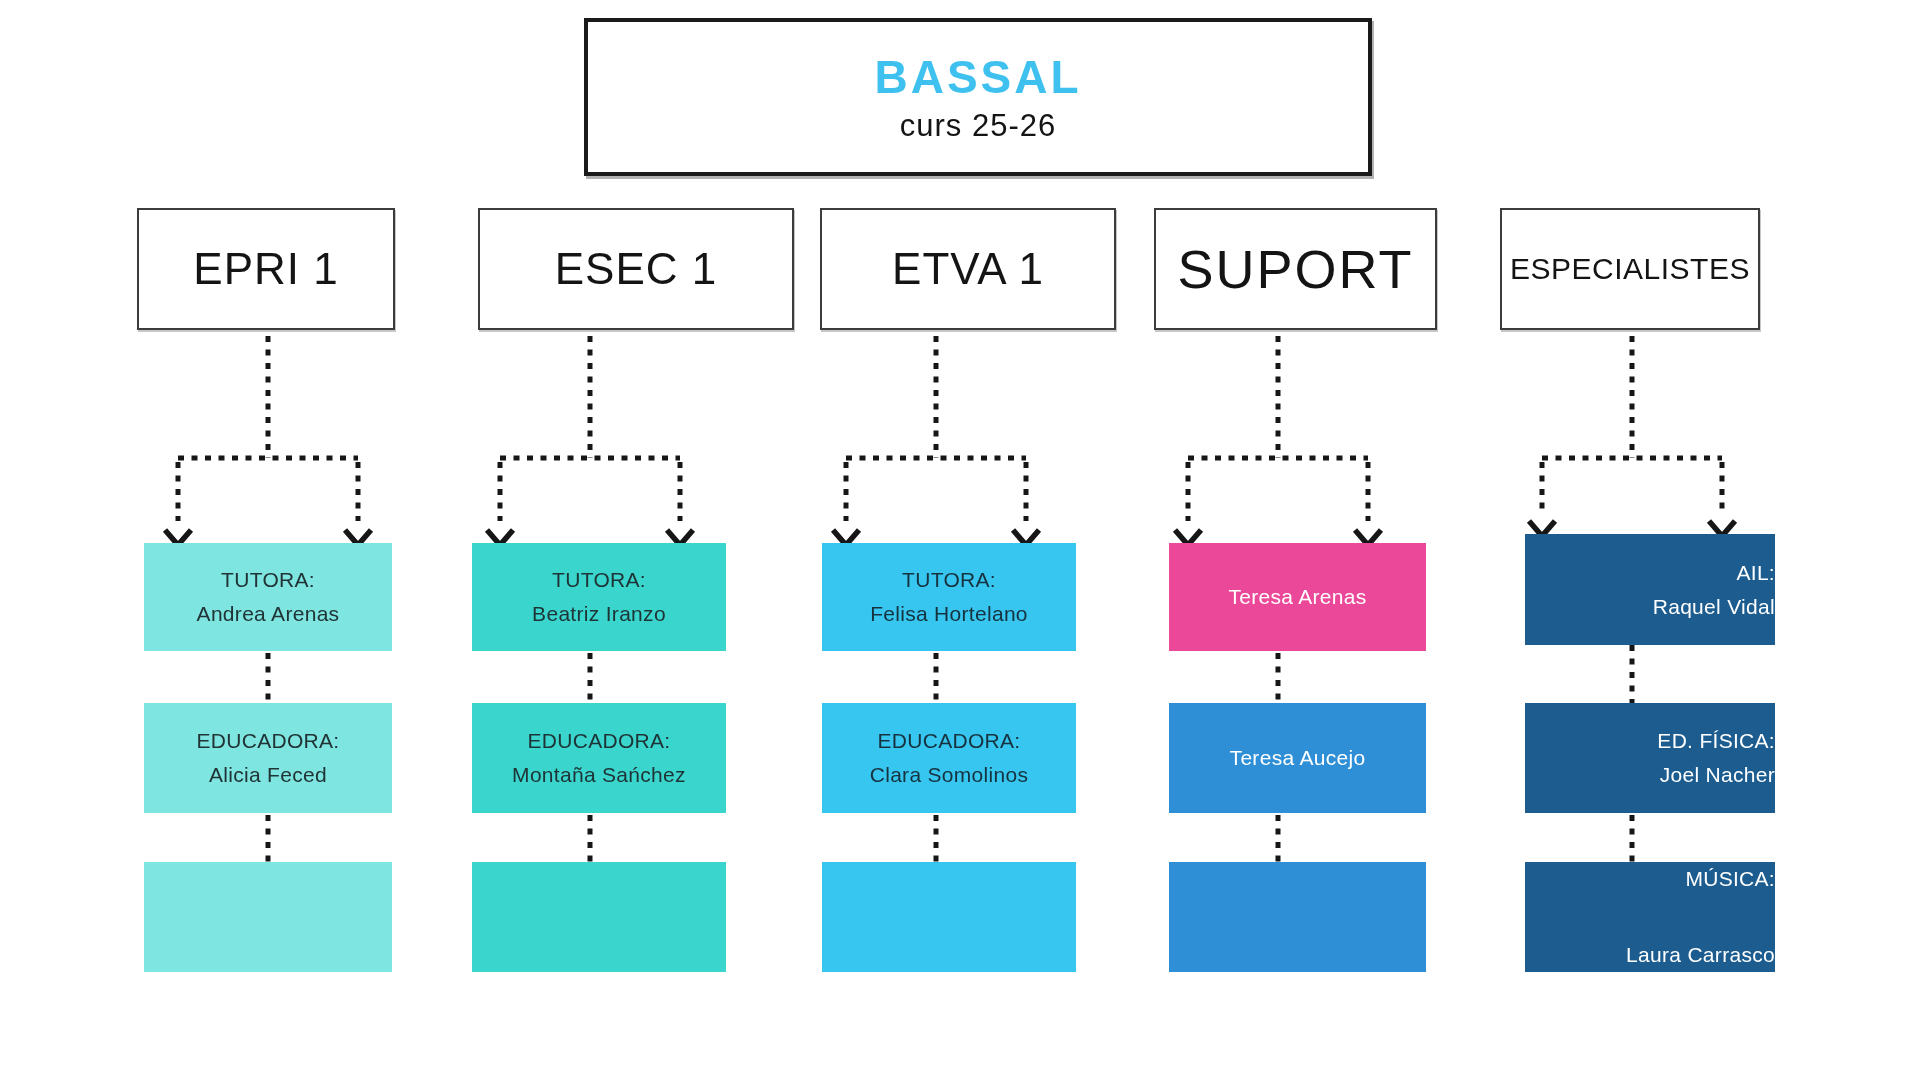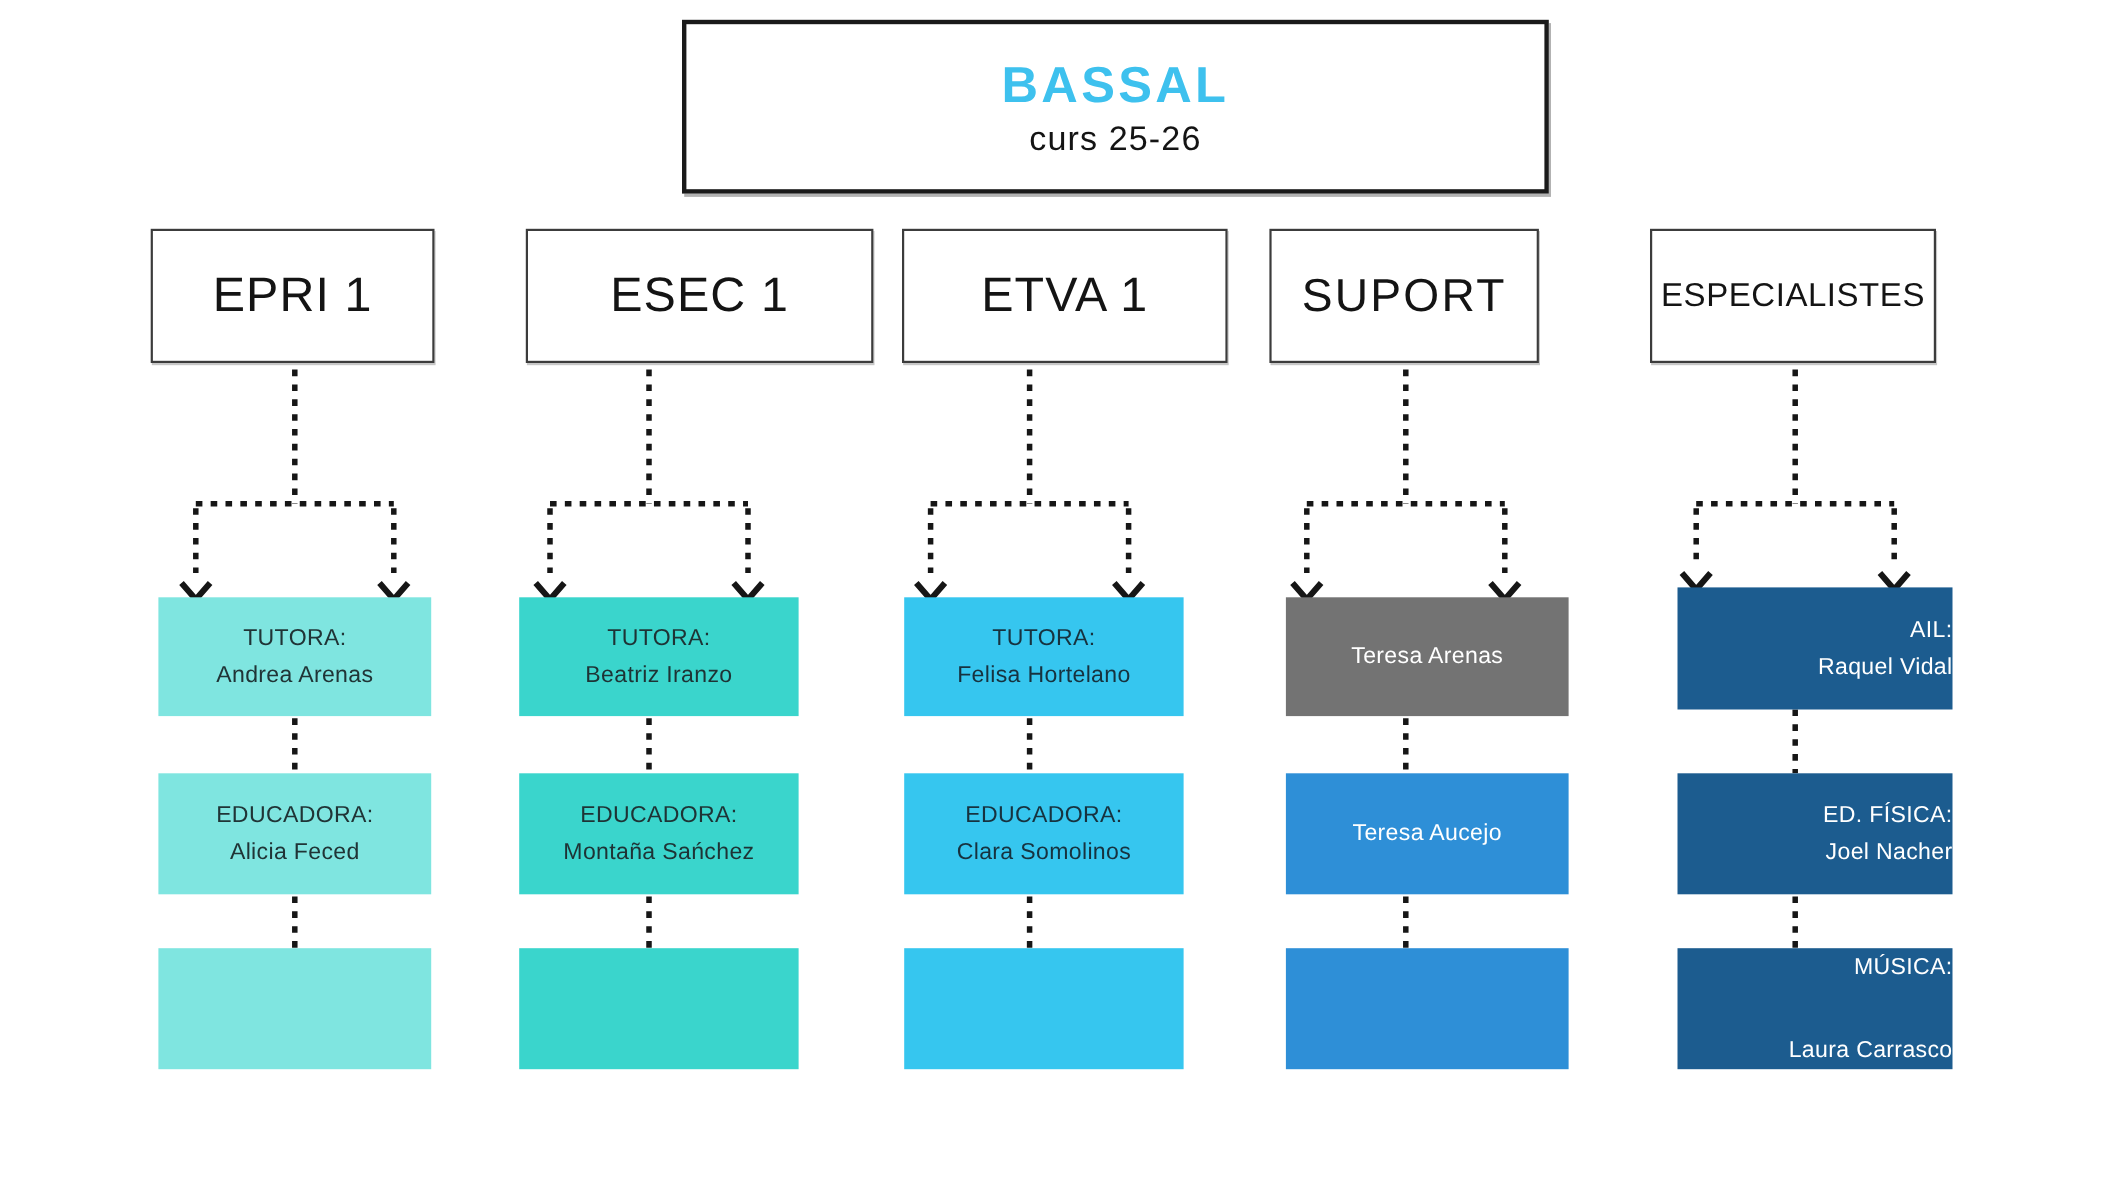--- a/index.html
+++ b/index.html
@@ -5,35 +5,35 @@
   html,body{margin:0;padding:0;background:#ffffff;}
   #canvas{
     position:relative;width:1920px;height:1080px;background:#ffffff;overflow:hidden;
     font-family:"Liberation Sans", sans-serif;
   }
   
   .title-box{
     position:absolute;left:584px;top:18px;width:780px;height:150px;
     background:#ffffff;border:4px solid #1a1a1a;
     box-shadow:2px 3px 0 rgba(0,0,0,0.30);
-    display:flex;flex-direction:column;align-items:center;justify-content:center;gap:10px;margin-left:36px;
+    display:flex;flex-direction:column;align-items:center;justify-content:center;gap:10px;
   }
   .title-main{font-size:46px;font-weight:bold;letter-spacing:3px;line-height:1;}
   .title-sub{font-size:31px;color:#141414;letter-spacing:1px;line-height:1;}
   
   .hbox{
     position:absolute;top:208px;height:122px;background:#ffffff;
     border:2px solid #3c3c3c;box-shadow:1px 2px 0 rgba(0,0,0,0.22);
     display:flex;align-items:center;justify-content:center;
     font-weight:normal;color:#141414;box-sizing:border-box;
   }
   #h0{left:137px;width:258px;font-size:44px;letter-spacing:1px;}
   #h1{left:478px;width:316px;font-size:44px;letter-spacing:1px;}
   #h2{left:820px;width:296px;font-size:44px;letter-spacing:1px;}
-  #h3{left:1154px;width:245px;font-size:42px;letter-spacing:2px;}
+  #h3{left:1154px;width:283px;font-size:54px;letter-spacing:2px;}
   #h4{left:1500px;width:260px;font-size:30px;letter-spacing:0.5px;}
   
   .node{
     position:absolute;display:flex;flex-direction:column;align-items:center;justify-content:center;
     font-size:21px;line-height:34px;text-align:center;letter-spacing:0.3px;
   }
   .node span:empty{display:none;}
   .r1{top:543px;height:108px;}
   .r2{top:703px;height:110px;}
   .r3{top:862px;height:110px;gap:42px;}
@@ -147,21 +147,21 @@
   </div>
   <div class="node r2" id="n21" style="background-color: rgb(54, 198, 239); color: rgb(23, 50, 63);">
     <span>EDUCADORA:</span>
     <span>Clara Somolinos</span>
   </div>
   <div class="node r3" id="n22" style="background-color: rgb(54, 198, 239); color: rgb(23, 50, 63);">
     
     
   </div>
 
-  <div class="node r1" id="n30" style="background-color: #737373; color: rgb(255, 255, 255);">
+  <div class="node r1" id="n30" style="background-color: #ec4899; color: rgb(255, 255, 255);">
 
     <span>Teresa Arenas</span>
   </div>
   <div class="node r2" id="n31" style="background-color: rgb(46, 143, 215); color: rgb(255, 255, 255);">
 
     <span>Teresa Aucejo</span>
   </div>
   <div class="node r3" id="n32" style="background-color: rgb(46, 143, 215); color: rgb(255, 255, 255);">
     
     

